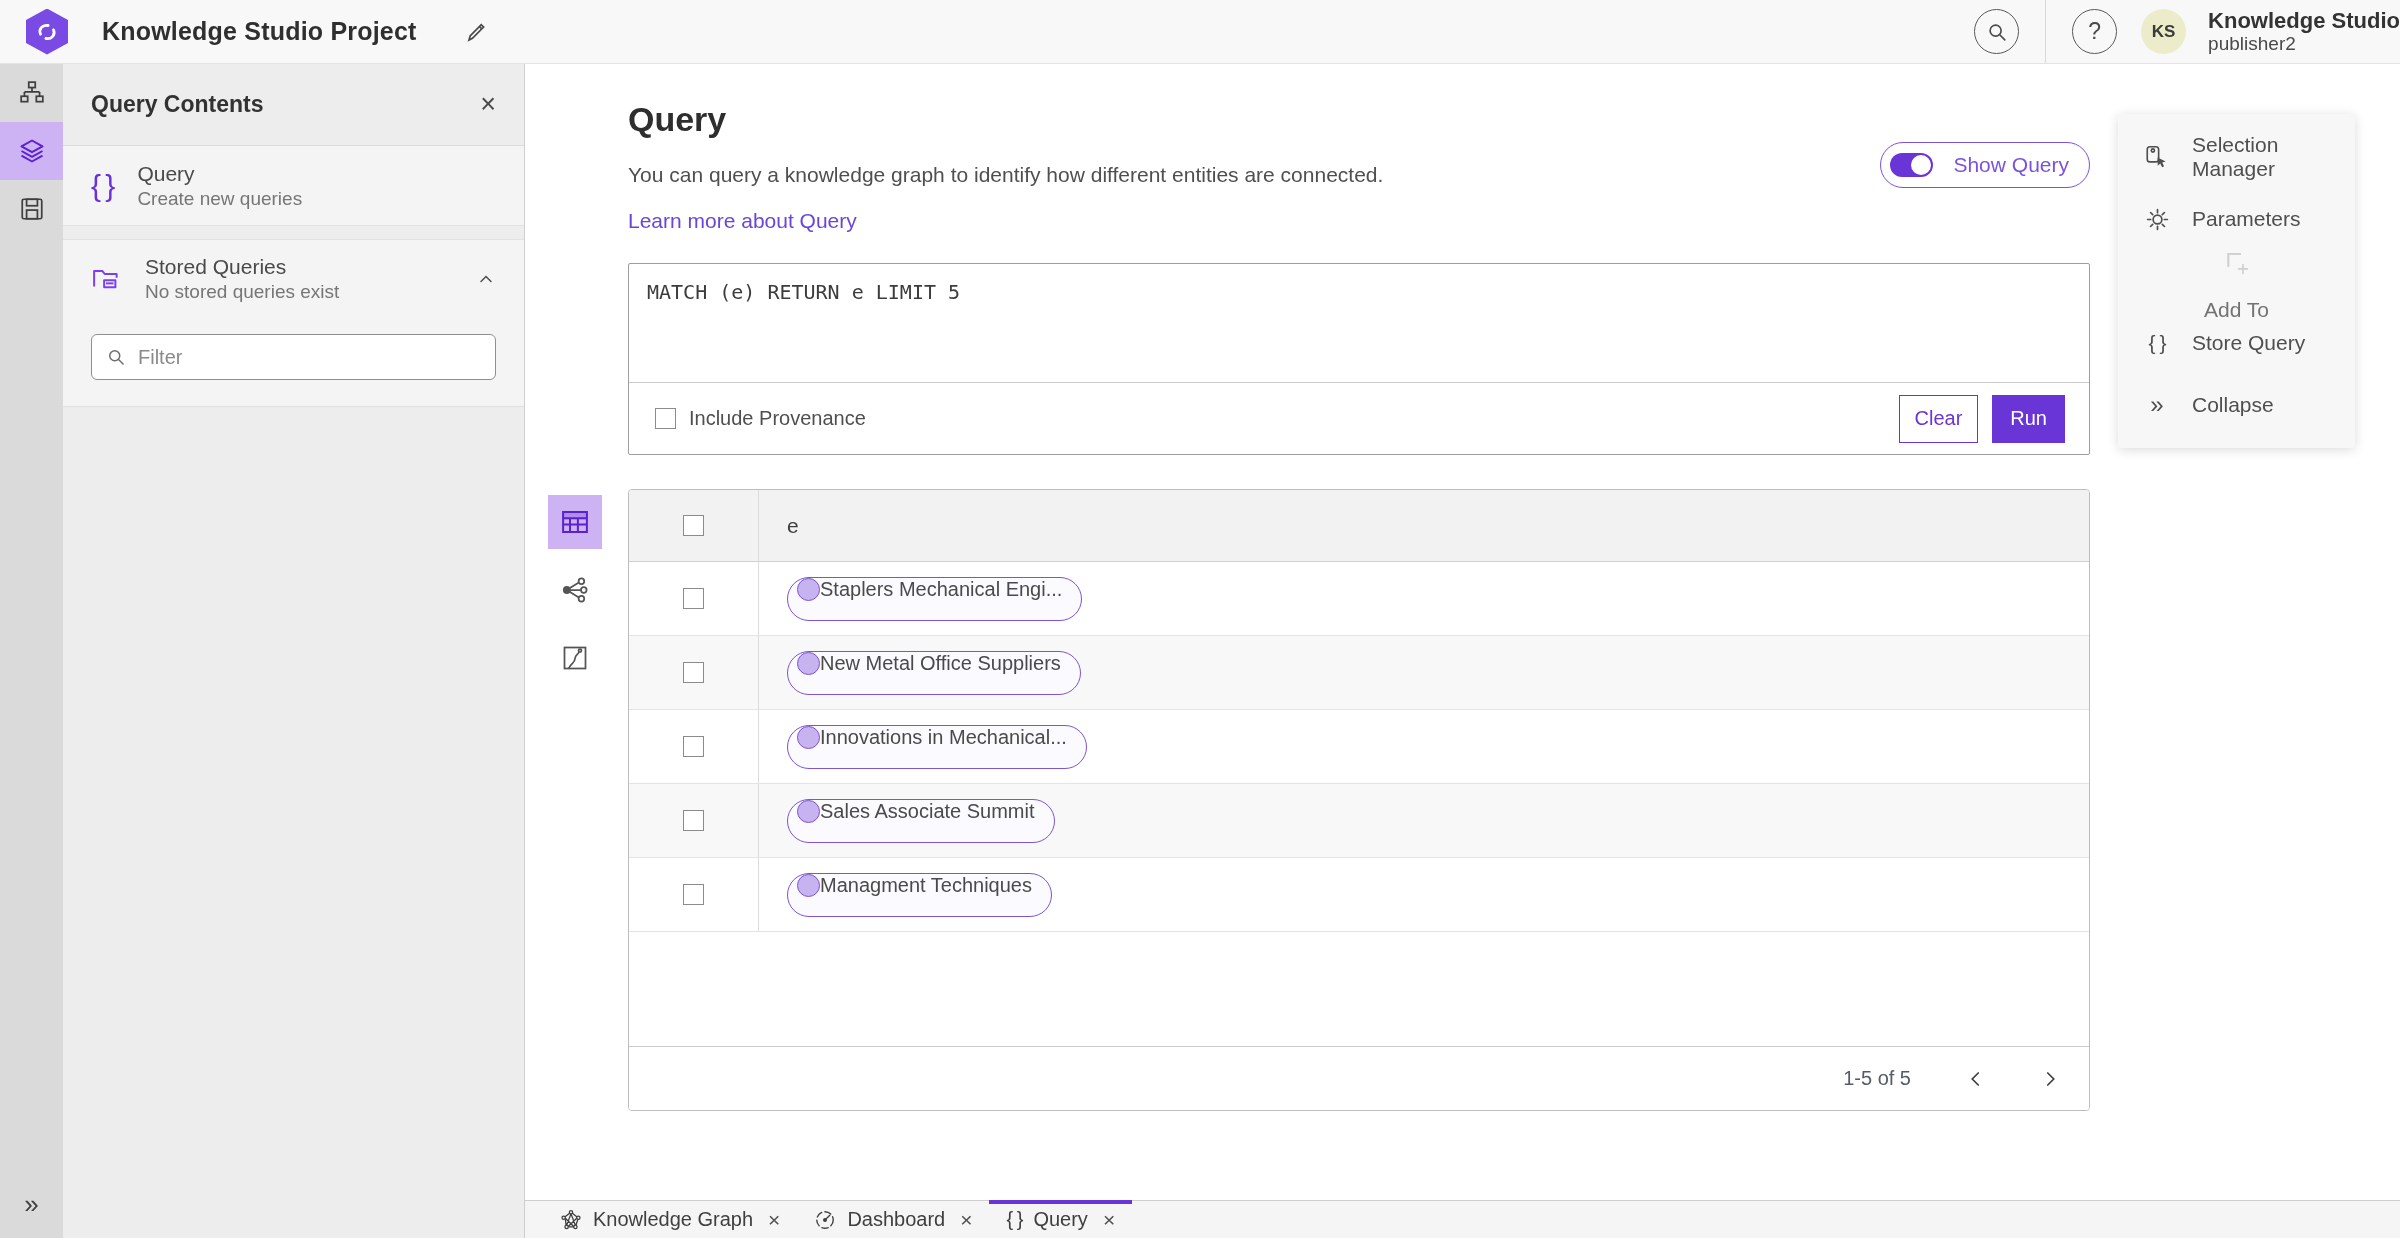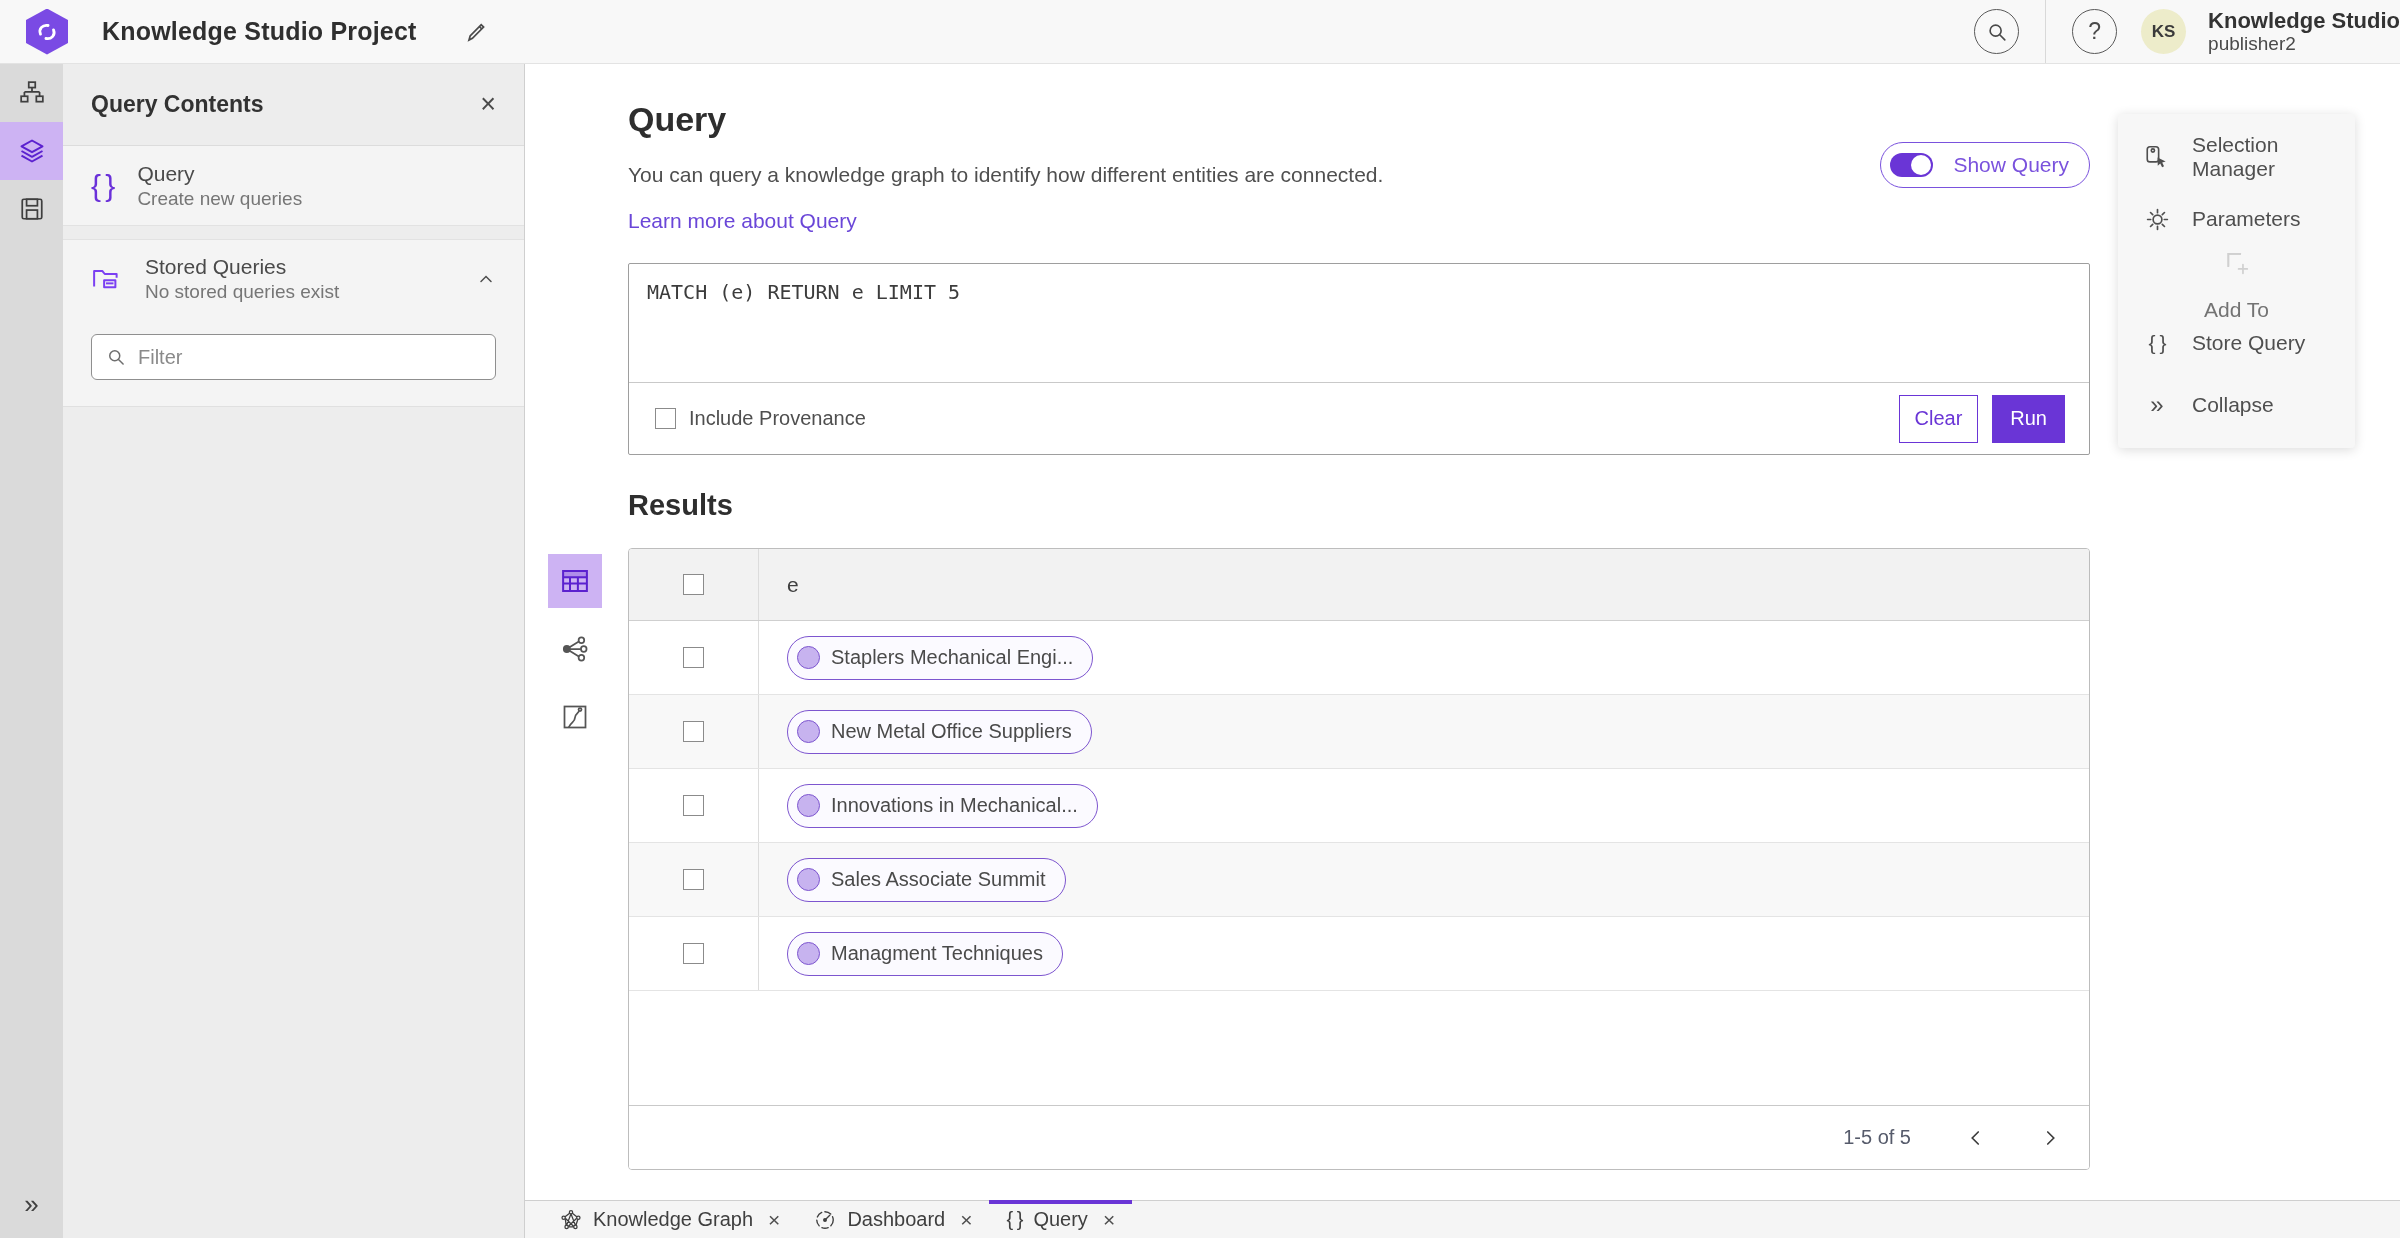--- a/index.html
+++ b/index.html
@@ -79,21 +79,21 @@
   .view-btn.selected { background:#cdb3f3; color:#5b21cf; }
 
   .rtable { border:1px solid #bdbdbd; border-radius:4px; height:622px; display:flex; flex-direction:column; overflow:hidden; background:#fff; }
   .thead { height:72px; background:#f2f2f2; border-bottom:1px solid #cfcfcf; display:flex; flex:0 0 72px; }
   .cell-check { width:130px; flex:0 0 130px; display:grid; place-items:center; border-right:1px solid #dcdcdc; }
   .cell-main { flex:1; display:flex; align-items:center; padding-left:28px; }
   .th-label { font-size:21px; color:#3f3f3f; }
   .trow { height:74px; flex:0 0 74px; display:flex; border-bottom:1px solid #e4e4e4; }
   .trow:nth-child(odd) { background:#f8f8f8; }
   .trow:nth-child(even) { background:#ffffff; }
-  .pill { display:inline-flex; align-items:center; gap:11px; height:44px; padding:0 19px 0 9px; border:1.6px solid #7d55cf; border-radius:999px; background:#fbfaff; cursor:pointer; }
+  .pill { display:inline-flex; height:44px; padding:0 19px 0 9px; border:1.6px solid #7d55cf; border-radius:999px; background:#fbfaff; cursor:pointer; }
   .pill-dot { width:23px; height:23px; border-radius:50%; background:#c7b3ef; border:1.5px solid #7d55cf; }
   .pill-label { font-size:20px; color:#4a4a4a; white-space:nowrap; }
   .tfiller { flex:1; background:#fff; }
   .tfoot { height:64px; flex:0 0 64px; border-top:1px solid #c9c9c9; display:flex; align-items:center; justify-content:flex-end; padding-right:30px; gap:56px; background:#fff; }
   .page-label { font-size:20px; color:#565b6b; }
   .pg-btn { background:none; border:none; cursor:pointer; display:grid; place-items:center; color:#3c3c3c; }
 
   
   .ctx-menu { position:absolute; top:50px; right:45px; width:237px; background:#f7f7f7; border-radius:4px; box-shadow:0 2px 12px rgba(0,0,0,.14); padding:12px 0; }
   .ctx-item { height:62px; display:flex; align-items:center; gap:22px; padding:0 26px; font-size:21px; color:#4f4f4f; cursor:pointer; }
@@ -255,21 +255,20 @@
             <div class="editor-footer">
               <div class="checkbox"></div>
               <span class="cb-label">Include Provenance</span>
               <div class="btn-row">
                 <button class="btn-outline">Clear</button>
                 <button class="btn-solid">Run</button>
               </div>
             </div>
           </div>
 
-          <div class="h2">Results</div>
 
           <div class="table-wrap">
 
             <div class="view-rail">
               <button class="view-btn selected">
                 <span>
                   <svg width="30" height="30" viewBox="0 0 24 24" fill="none" stroke="currentColor" stroke-width="1.6">
                     <rect x="2.5" y="4" width="19" height="16"></rect>
                       <path d="M2.5 9 h19 M2.5 14 h19 M8 9 v11 M14.3 9 v11"></path>
                     <rect x="2.5" y="4" width="19" height="5" fill="currentColor" opacity="0.25"></rect>

